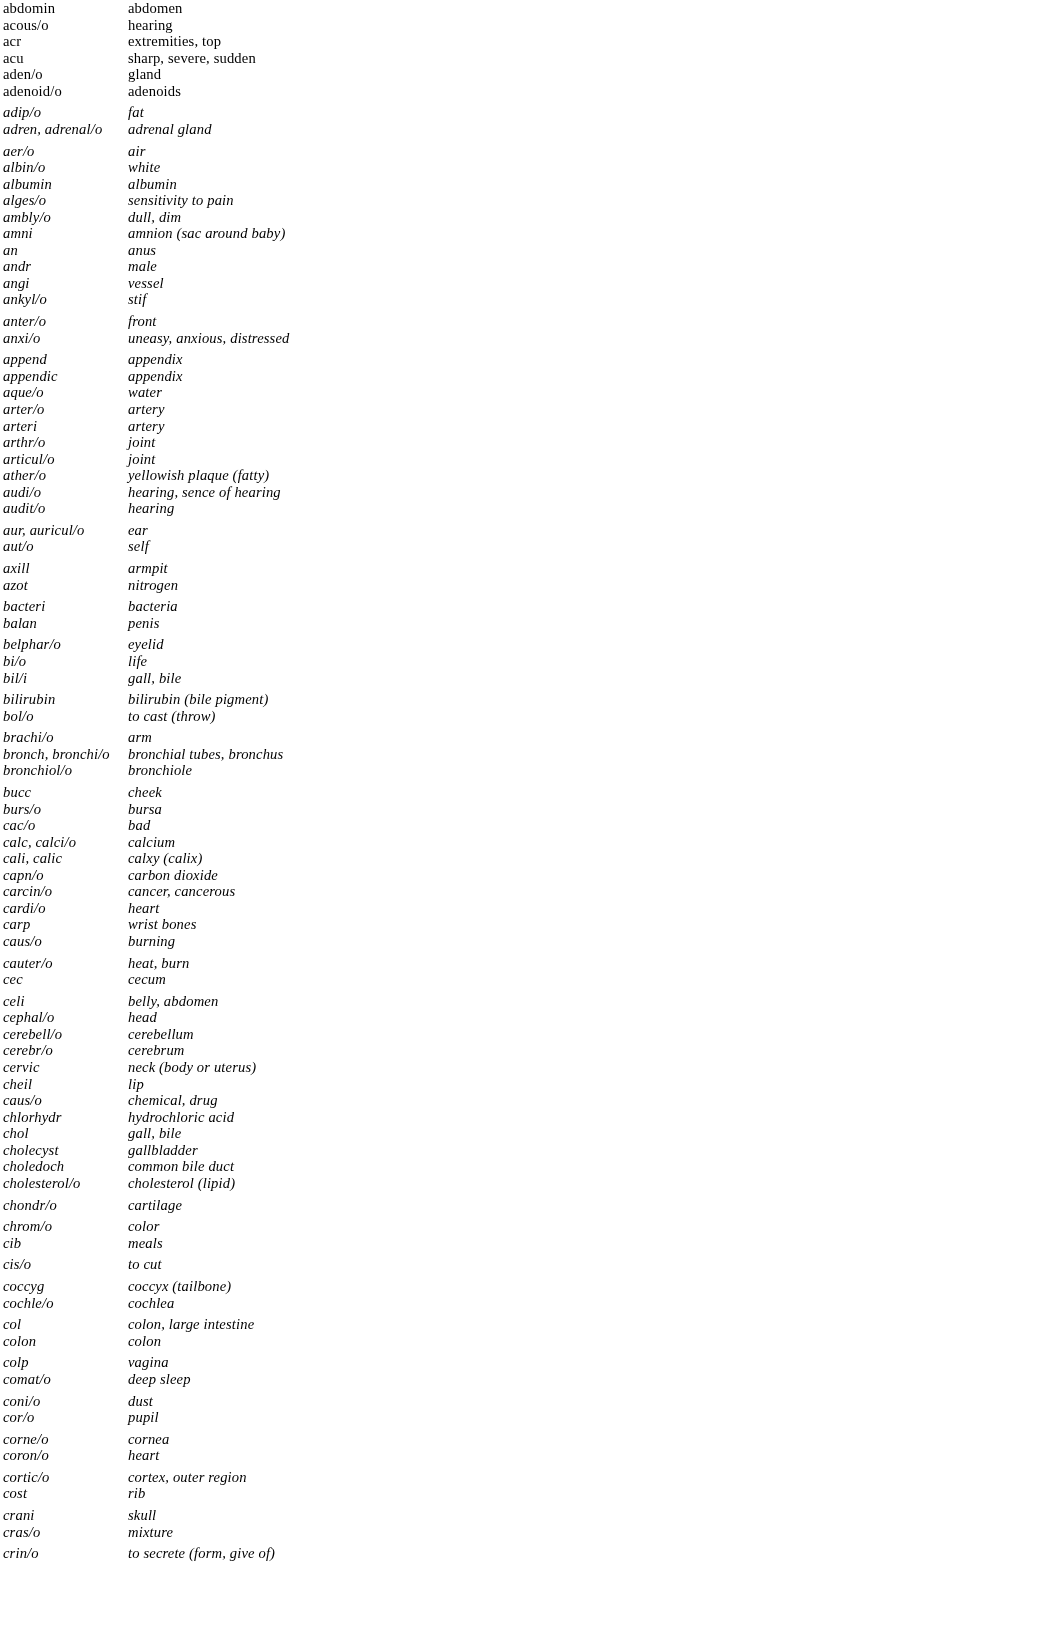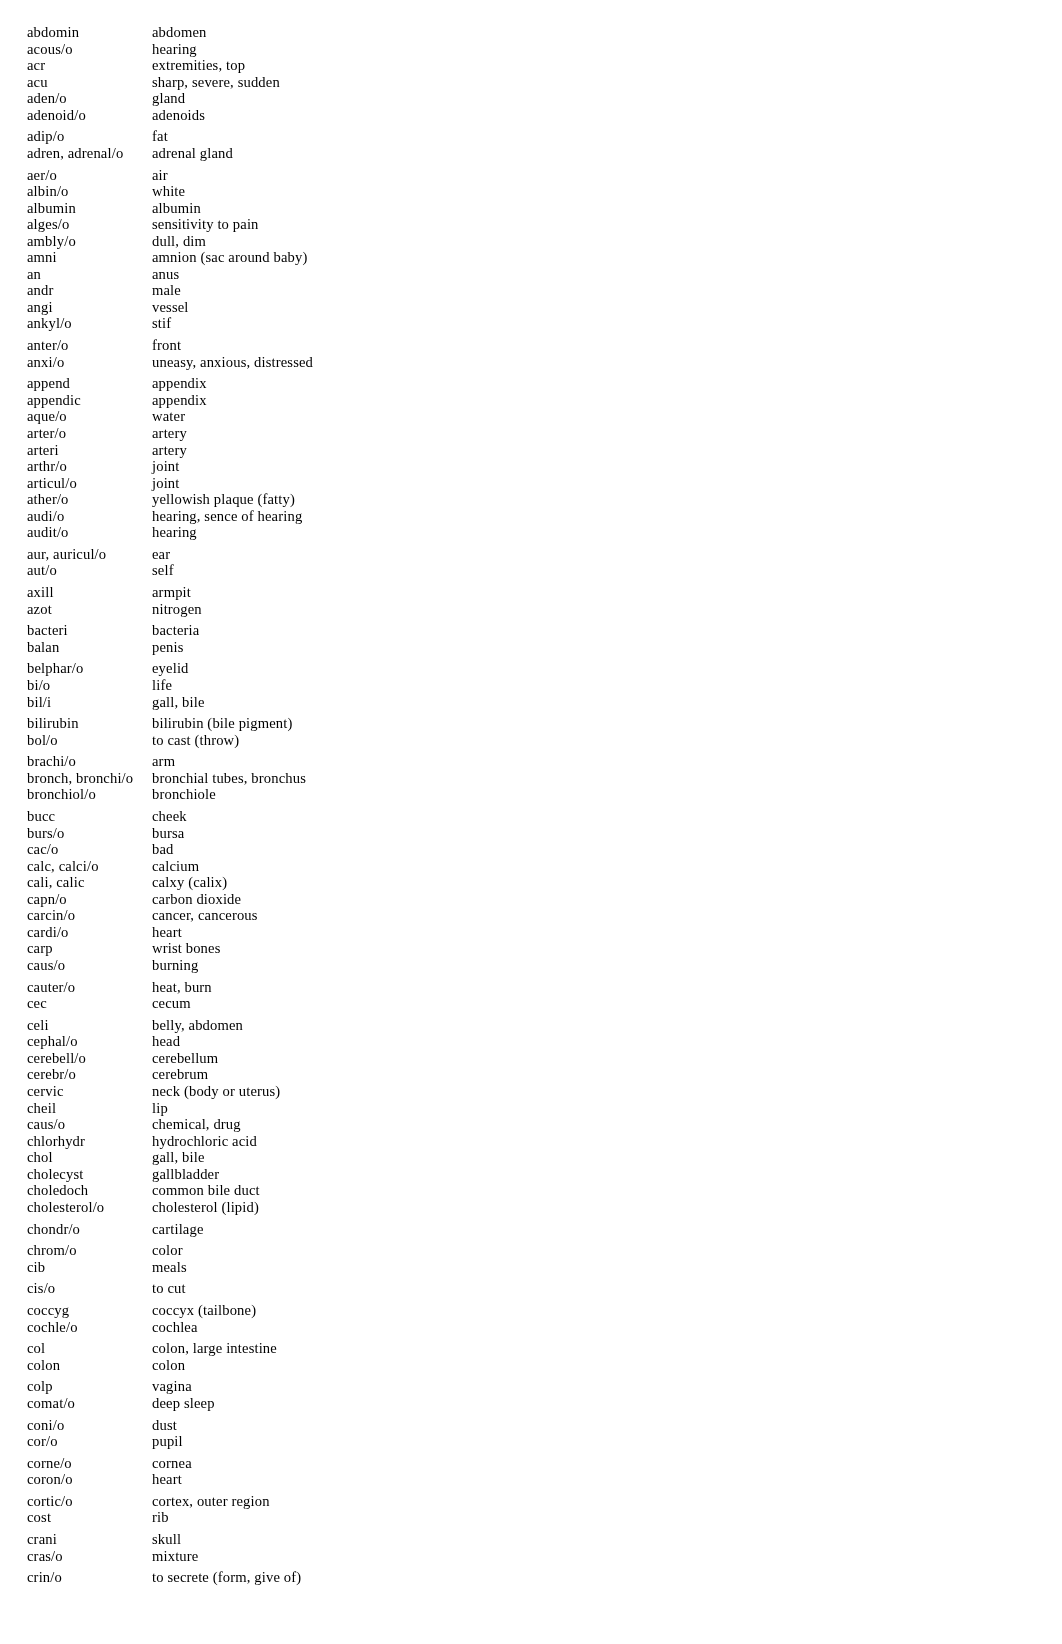--- a/index.html
+++ b/index.html
@@ -9,30 +9,31 @@
     background: #ffffff;
   }
   body {
     width: 1062px;
     height: 1644px;
     font-family: "Liberation Serif", "DejaVu Serif", serif;
     color: #000000;
     -webkit-font-smoothing: antialiased;
   }
   #glossary {
-    padding: 12px;
-    margin: 12px;
+    padding: 0;
+    margin: 0;
   }
   .group {
     margin: 0;
     padding: 0;
   }
   
   .group + .group {
     margin-top: 5.1px;
+    font-style: italic;
   }
   .entry {
     display: block;
     position: relative;
     height: 16.55px;
     line-height: 16.55px;
     white-space: nowrap;
     overflow: hidden;
   }
   .term {

